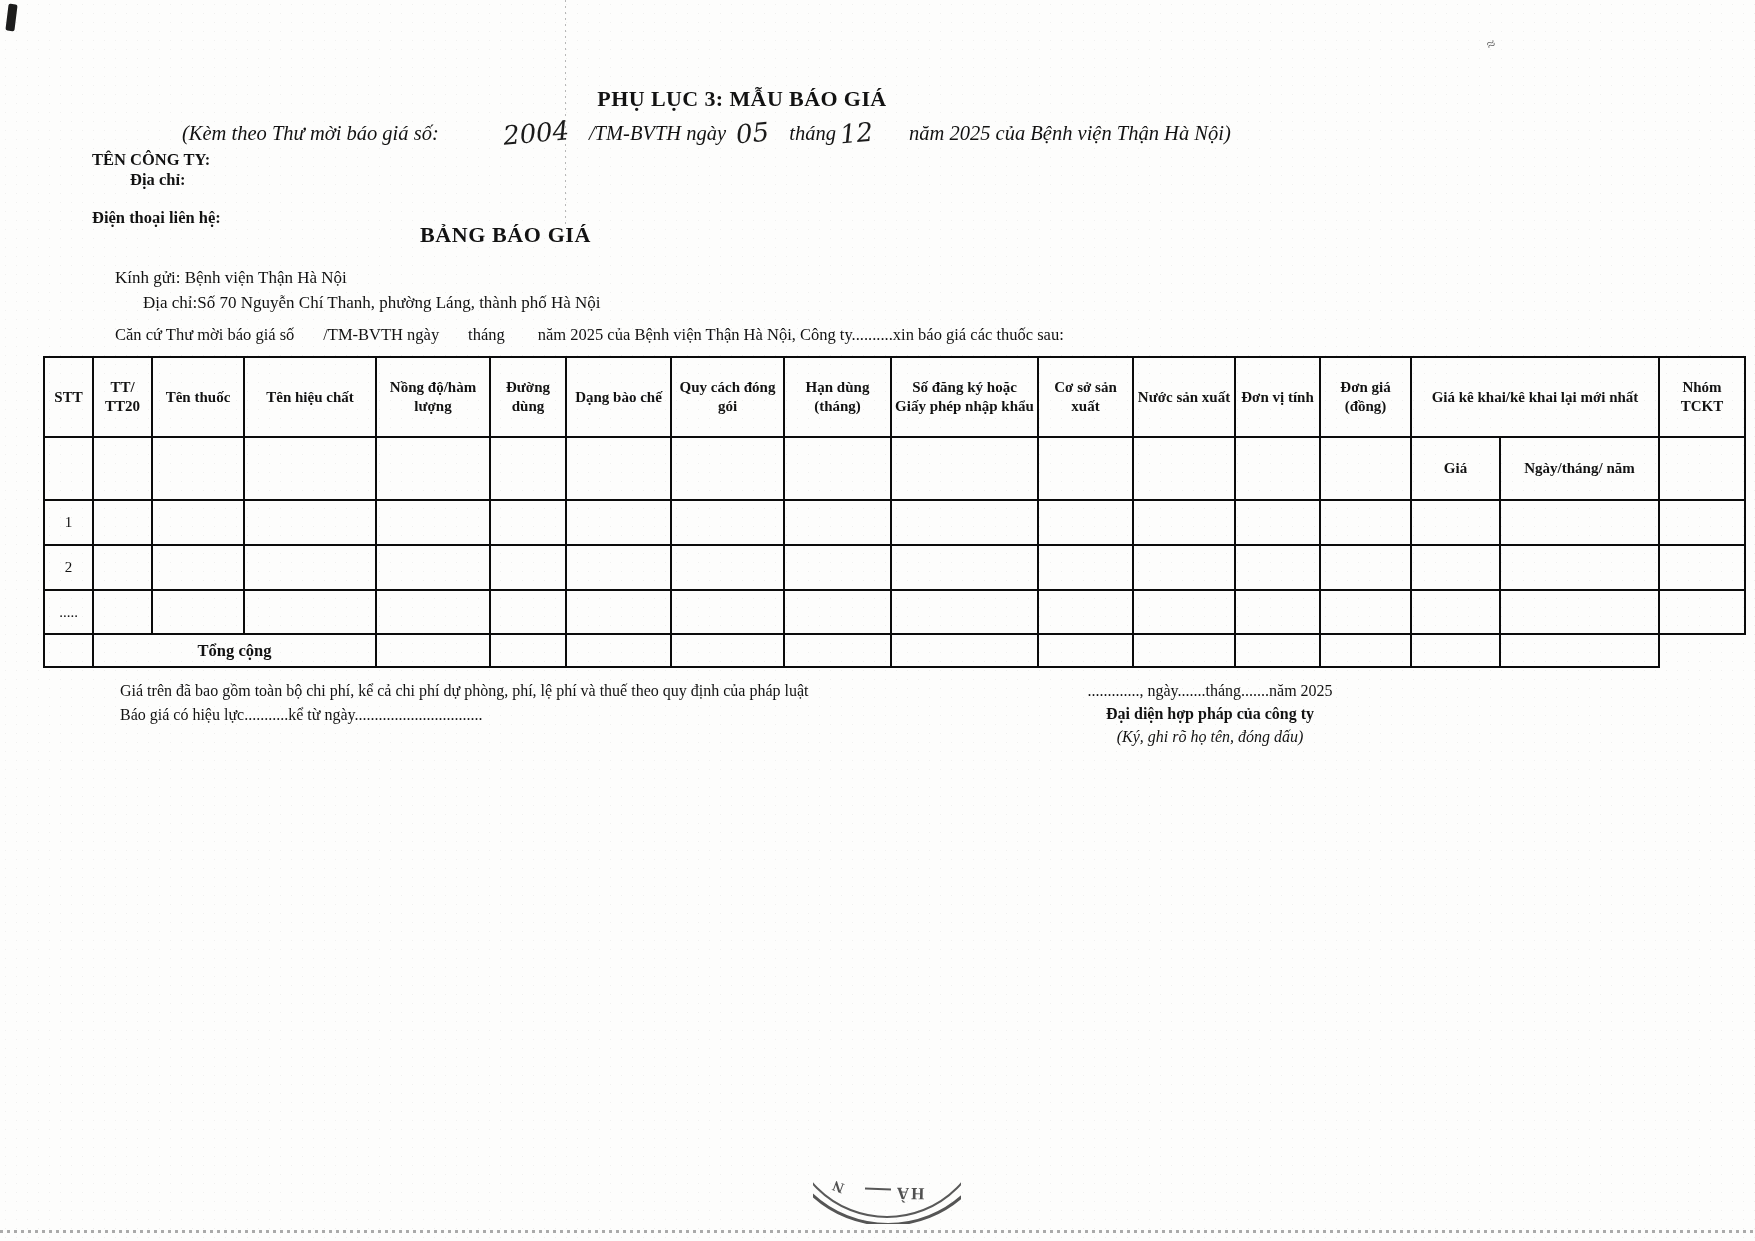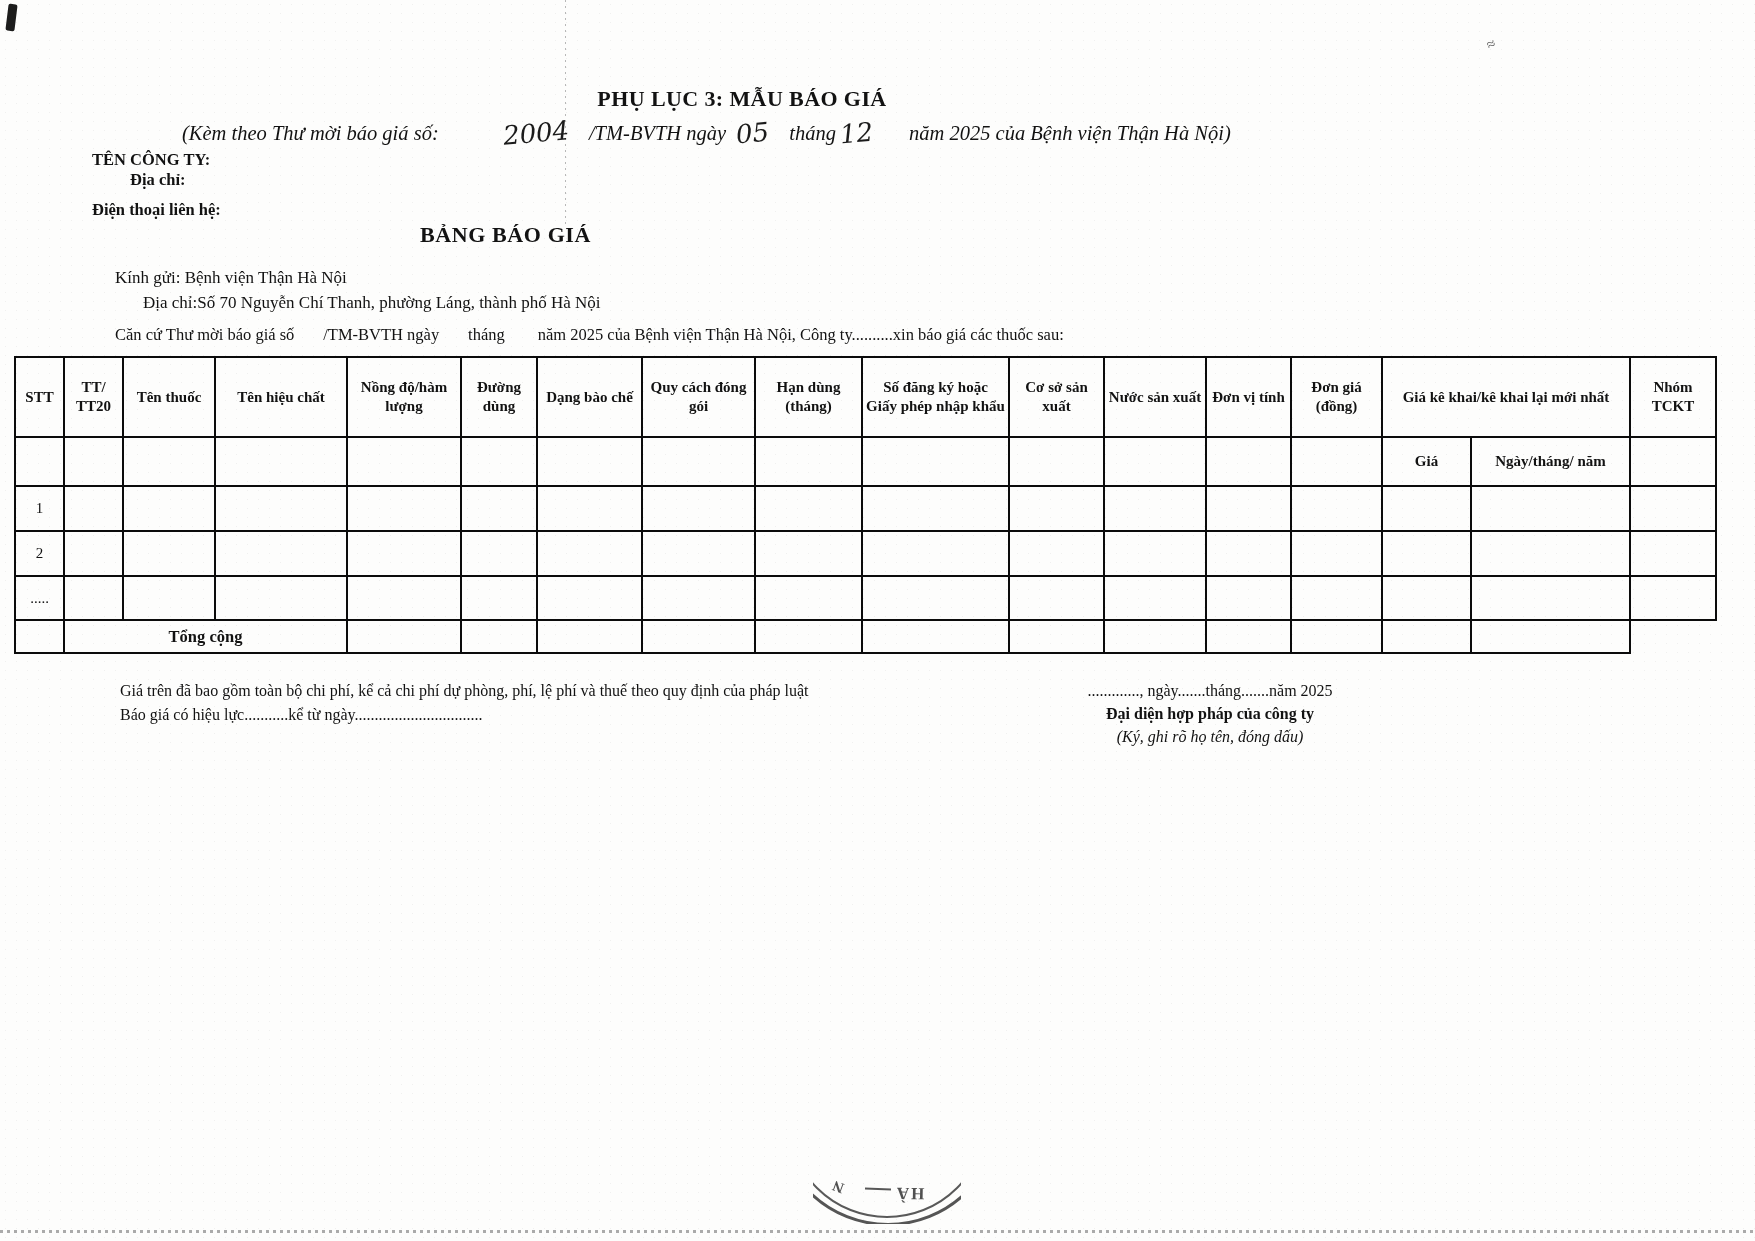--- a/index.html
+++ b/index.html
@@ -28,34 +28,34 @@
   .subtitle .gap1 { margin-left:64px; }
   .subtitle .gap2 { margin-left:20px; }
   .subtitle .gap3 { margin-left:10px; }
   .subtitle .gap4 { margin-left:20px; }
   .subtitle .gap5 { margin-left:4px; }
   .subtitle .gap6 { margin-left:36px; }
   .hw { font-family:"DejaVu Serif", serif; font-style:italic; font-size:26px;
     display:inline-block; transform:rotate(-5deg); position:relative; top:2px; color:#1b1b1b; }
   .company { position:absolute; top:150px; left:92px; font-weight:bold; font-size:16.5px; }
   .company .l2 { padding-left:38px; }
-  .company .l3 { margin-top:10px; }
+  .company .l3 { margin-top:18px; }
   .main-title { position:absolute; top:222px; left:420px; width:566px; text-align:left;
     font-size:22px; font-weight:bold; letter-spacing:.6px; }
   .recipient { position:absolute; top:268px; left:115px; font-size:17px; }
   .recipient .r2 { margin-top:5px;margin-left:28px; }
   .recipient .r3 { margin-top:12px; font-size:16.5px; white-space:pre-wrap; }
 
   
-  table.quote { position:absolute; top:356px; left:14px; width:1702px;
+  table.quote { position:absolute; top:356px; left:43px; width:1702px;
     border-collapse:collapse; table-layout:fixed; }
   table.quote th, table.quote td { border:2px solid #0b0b0b; padding:2px 3px; overflow:hidden; }
   table.quote th { font-size:15px; font-weight:bold; text-align:center; vertical-align:middle; line-height:1.25; }
   tr.hdr   { height:80px; }
-  tr.sub   { height:49px; }
+  tr.sub   { height:63px; }
   tr.data  { height:45px; }
   tr.dots  { height:44px; }
   tr.total { height:33px; }
   td.lbl { font-size:15px; text-align:center; vertical-align:middle; }
   td.total-lbl { font-size:16.5px; font-weight:bold; text-align:center; vertical-align:middle; }
   tr.sub th { font-size:15px; }
 
   
   .footer-left { position:absolute; top:679px; left:120px; font-size:16px; line-height:24px; }
   .footer-right { position:absolute; top:679px; left:1040px; width:340px; text-align:center;

